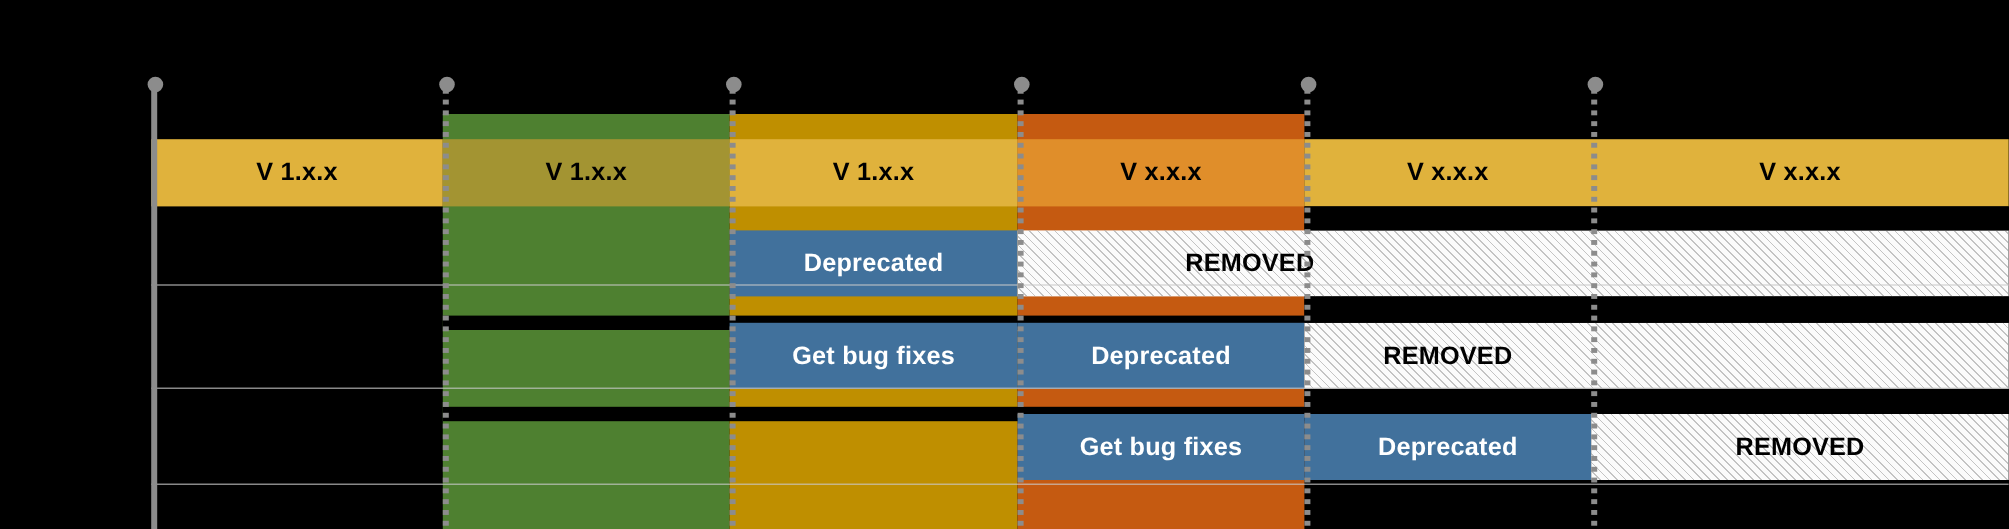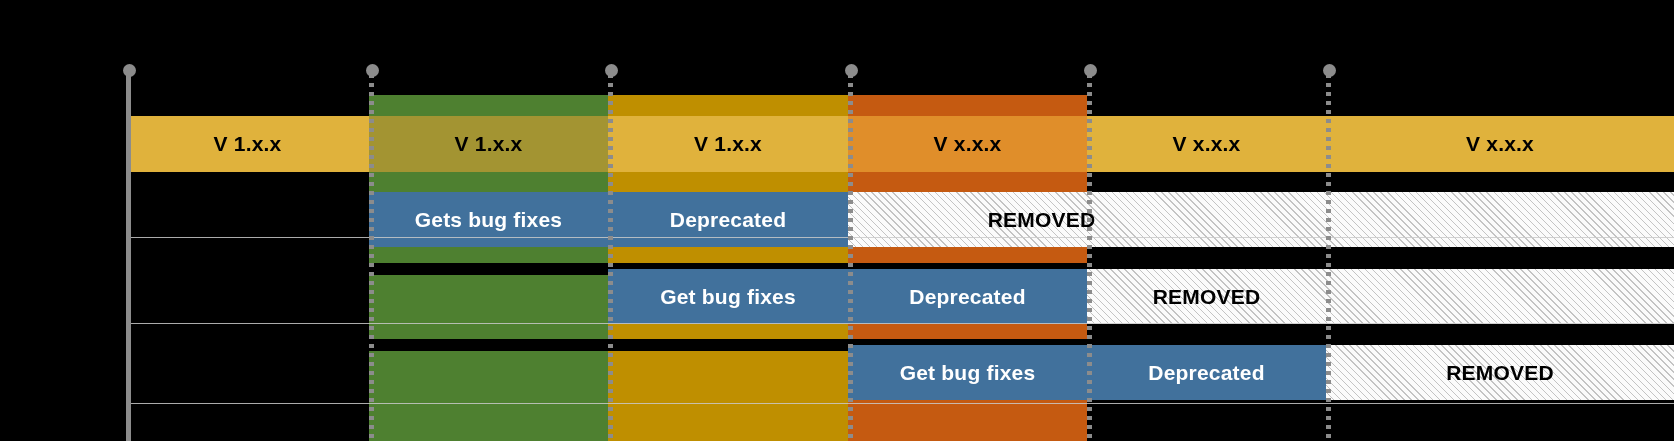--- a/index.html
+++ b/index.html
@@ -68,23 +68,20 @@
   <div class="bar" style="left:126px;top:104px;width:243px;height:56px;background:#E0B23C;">
     <span class="lbl dark">V 1.x.x</span>
   </div>
   <div class="bar" style="left:369px;top:104px;width:239px;height:56px;background:#A39432;">
     <span class="lbl dark">V 1.x.x</span>
   </div>
   <div class="bar" style="left:608px;top:104px;width:240px;height:56px;background:#E0B23C;">
     <span class="lbl dark">V 1.x.x</span>
   </div>
 
-  <div class="bar" style="left:369px;top:180px;width:239px;height:55px;background:#41719C;">
-    <span class="lbl light">Gets bug fixes</span>
-  </div>
   <div class="bar" style="left:608px;top:180px;width:240px;height:55px;background:#41719C;">
     <span class="lbl light">Deprecated</span>
   </div>
   <div class="bar hatch" style="left:848px;top:180px;width:826px;height:55px;">
     <span class="lbl dark" style="left:0;width:387px;right:auto;">REMOVED</span>
   </div>
 
   <div class="bar" style="left:848px;top:104px;width:239px;height:56px;background:#E08E2A;">
     <span class="lbl dark">V x.x.x</span>
   </div>

